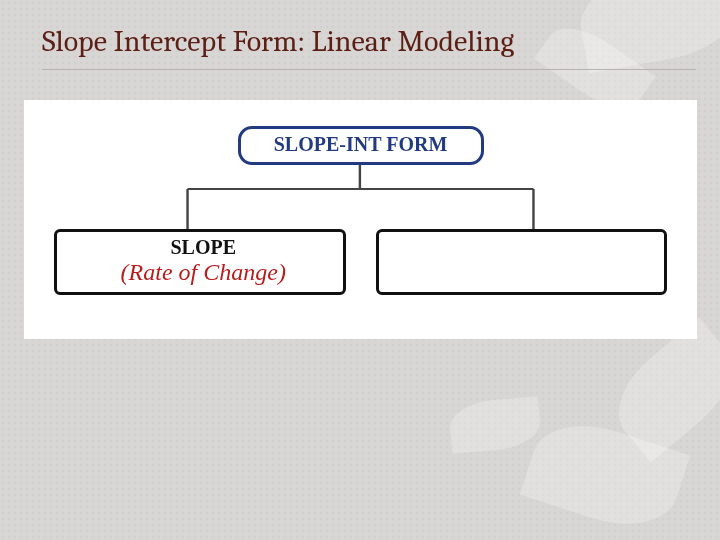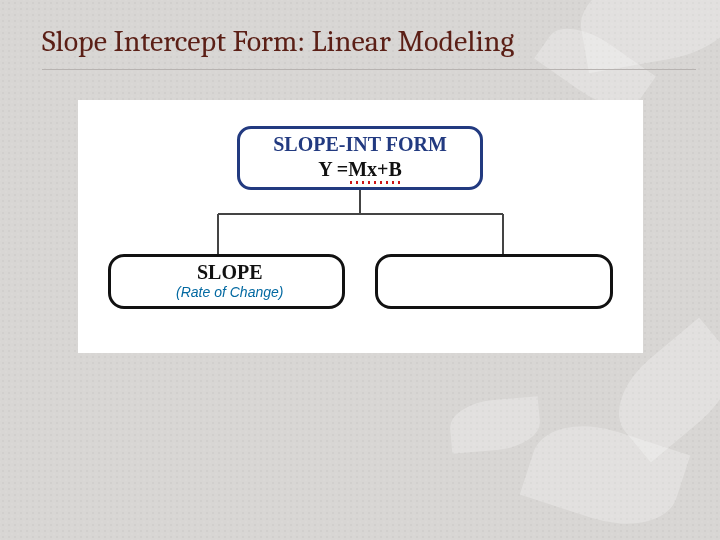--- a/index.html
+++ b/index.html
@@ -44,21 +44,21 @@
   }
   .title {
     font-size: 30px;
     color: #5b1f16;
     font-family: Cambria, Georgia, serif;
     font-weight: 400;
   }
 
   .diagram-panel {
     background: #ffffff;
-    width: 565px;
+    width: 673px;
     margin: 30px auto 0 auto;
     padding: 26px 30px 44px 30px;
     position: relative;
   }
 
   .top-box {
     width: 246px;
     margin: 0 auto;
     border: 3px solid #223a80;
     border-radius: 14px;
@@ -108,36 +108,36 @@
   }
 
   .bottom-row {
     display: flex;
     justify-content: space-between;
     gap: 30px;
   }
   .bottom-box {
     flex: 1;
     border: 3px solid #111;
-    border-radius: 16px;
+    border-radius: 6px;
     background: #fff;
     text-align: center;
     padding: 4px 1px 6px 8px;
   }
   .bottom-label {
     font-family: 'Comic Sans MS', 'Trebuchet MS', cursive;
     font-size: 20px;
     font-weight: bold;
     color: #111;
   }
   .bottom-sub {
-    font-family: Liberation Sans, sans-serif;
-    font-size: 14px;
+    font-family: Liberation Serif, serif;
+    font-size: 24px;
     font-style: italic;
-    color: #0369a1;
+    color: #b91c1c;
   }
 </style>
 </head>
 <body>
 
 <div class="bg-texture"></div>
 <div class="leaf l1"></div>
 <div class="leaf l2"></div>
 <div class="leaf l3"></div>
 <div class="leaf l4"></div>
@@ -145,23 +145,20 @@
 
 <div class="slide">
   <div class="title-wrap">
     <h1 class="title">Slope Intercept Form: Linear Modeling</h1>
   </div>
 
   <div class="diagram-panel">
 
     <div class="top-box">
       <div class="box-title">SLOPE-INT FORM</div>
-      <div class="box-formula">
-        <span>Y =</span><span class="squiggle">Mx+B</span>
-      </div>
     </div>
 
     <div class="connector">
       <svg viewBox="0 0 505 64" preserveAspectRatio="none">
         <path d="M252 0 L252 24" stroke="#444" stroke-width="2" fill="none"></path>
         <path d="M110 24 L395 24" stroke="#444" stroke-width="2" fill="none"></path>
         <path d="M110 24 L110 64" stroke="#444" stroke-width="2" fill="none"></path>
         <path d="M395 24 L395 64" stroke="#444" stroke-width="2" fill="none"></path>
       </svg>
     </div>

